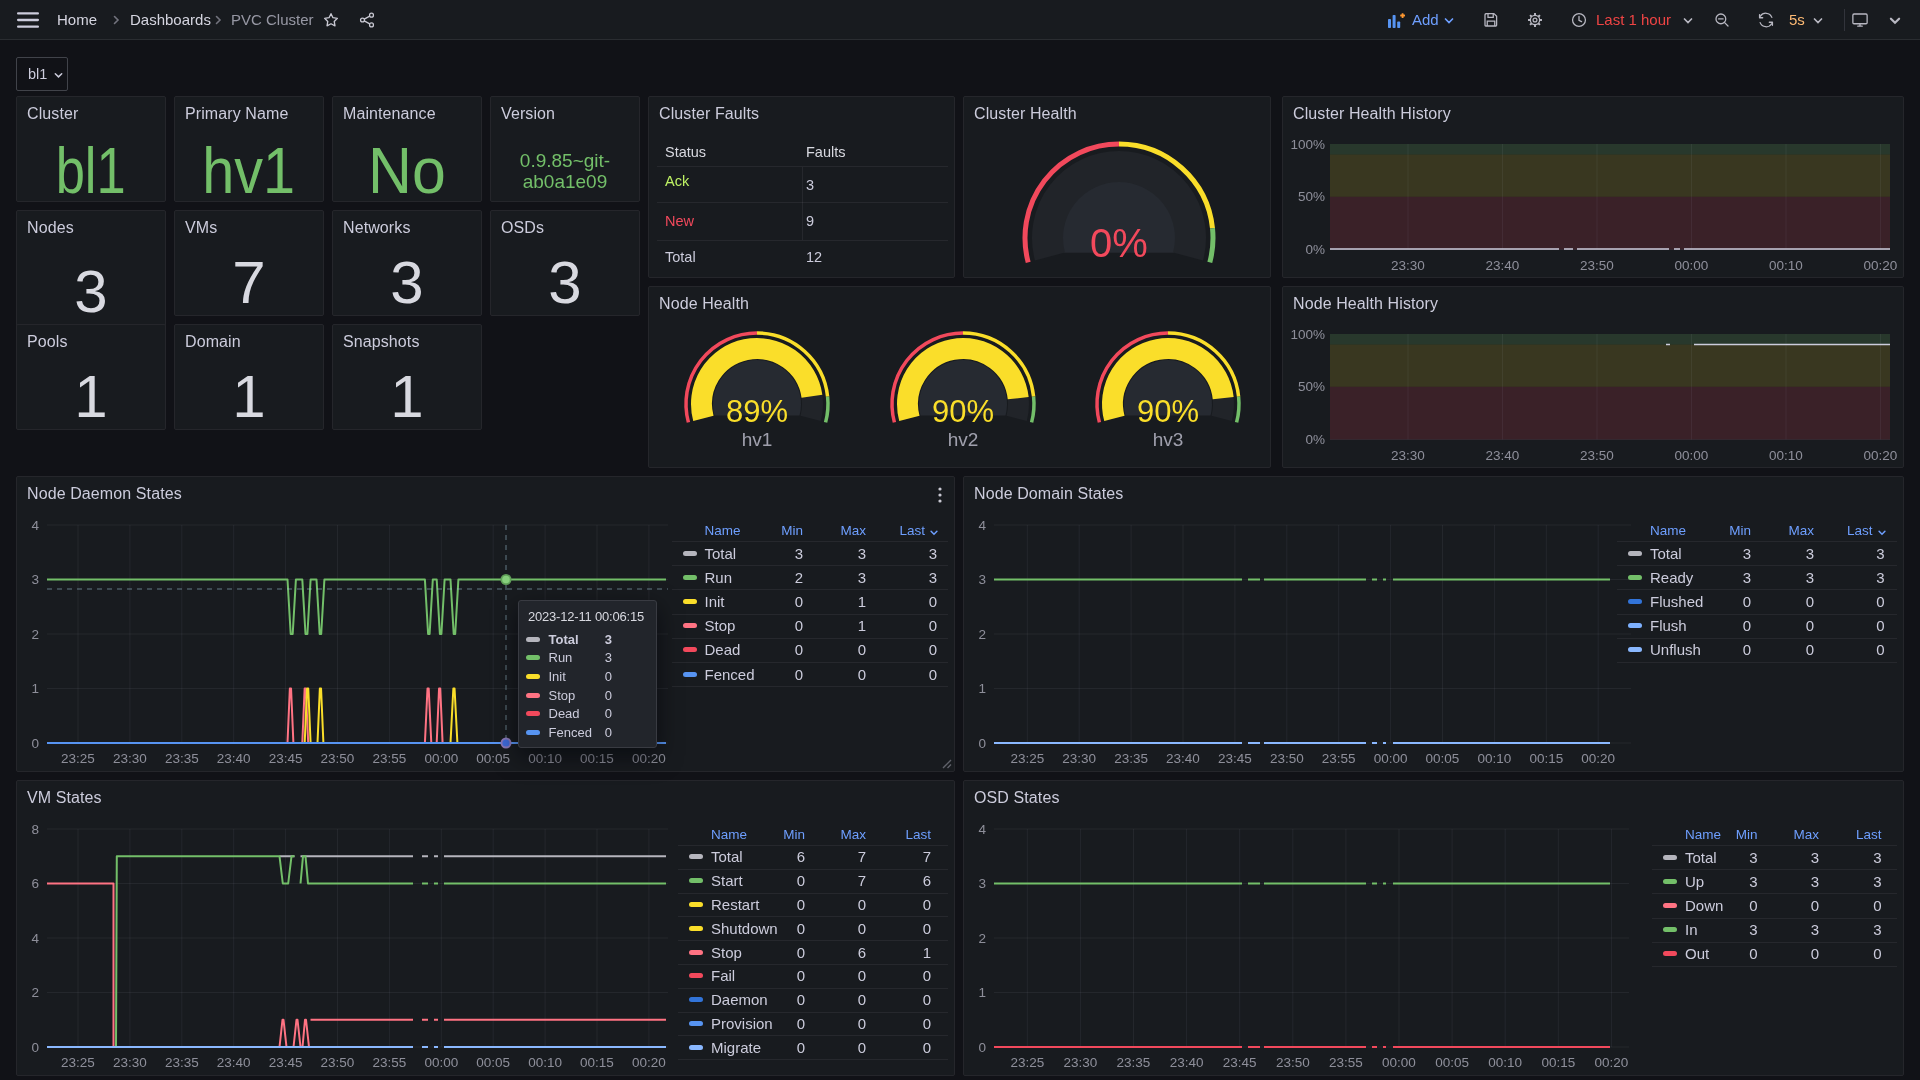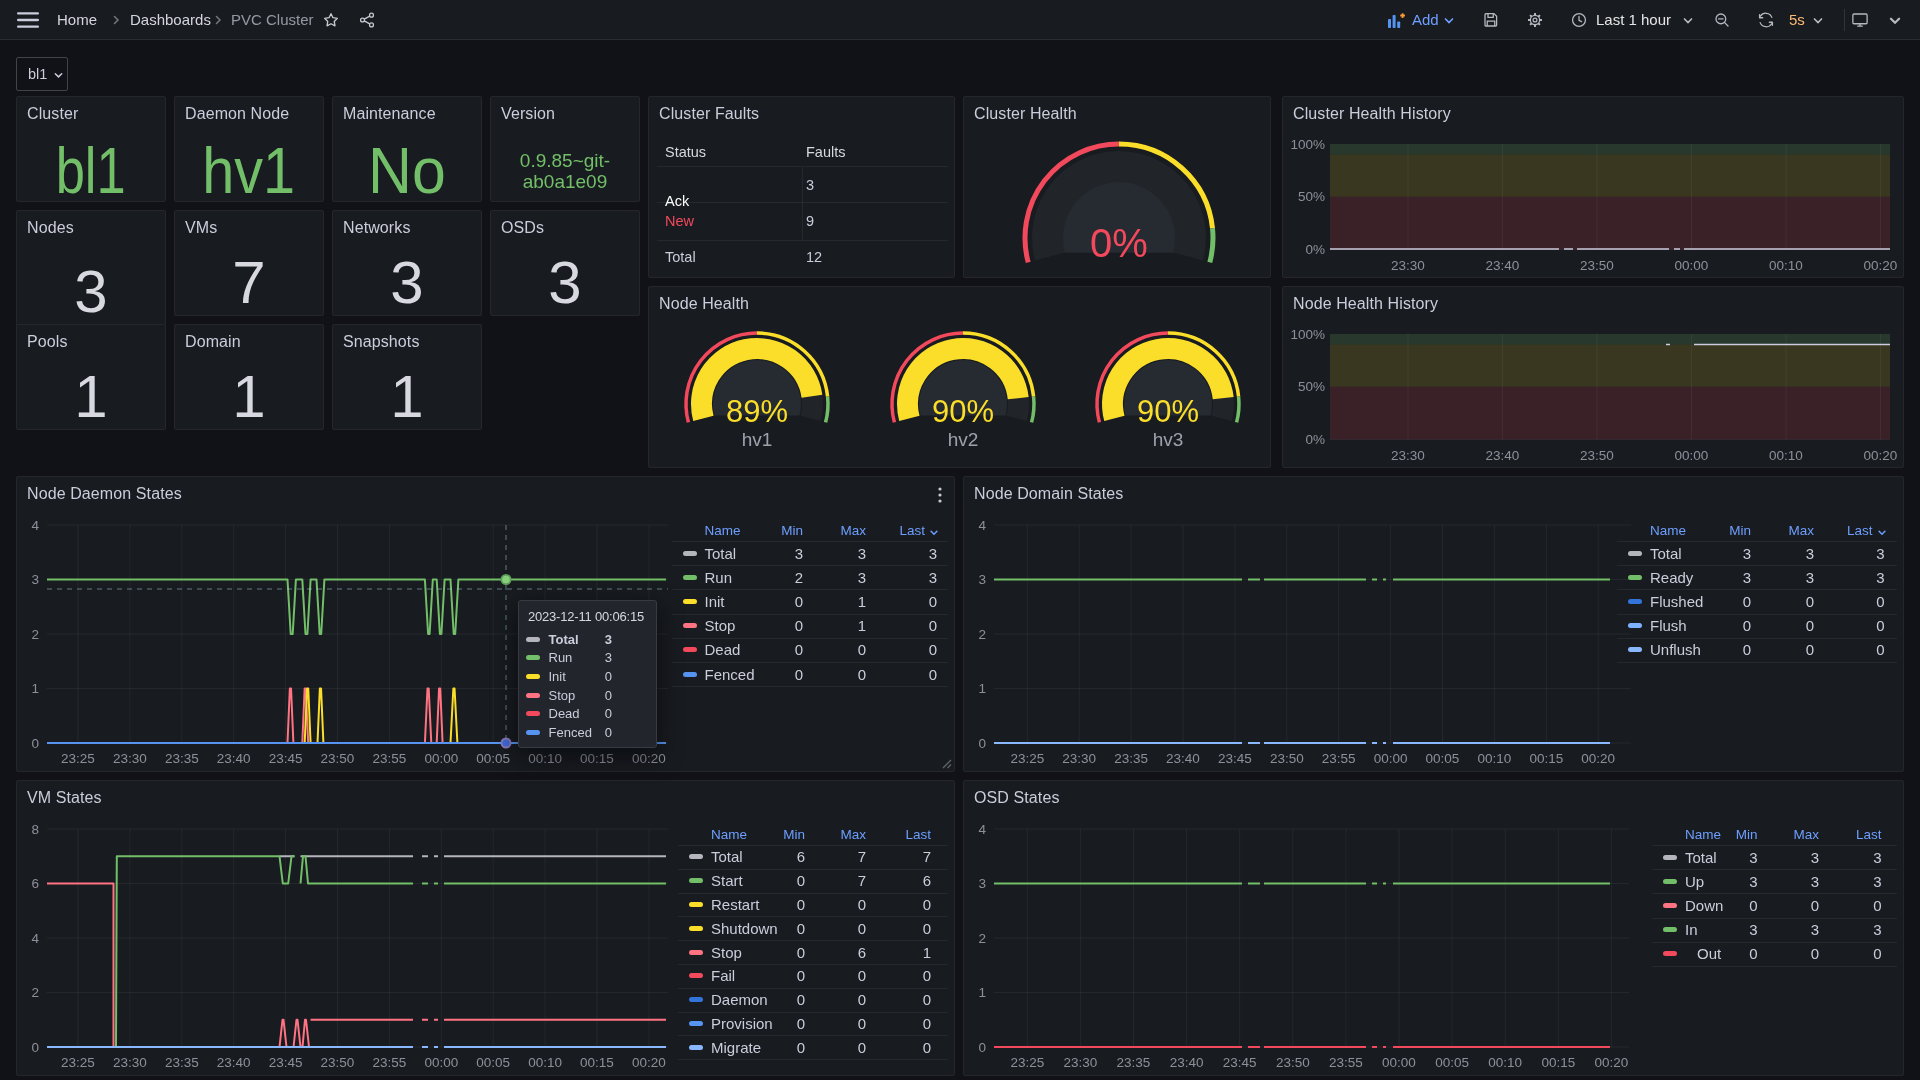--- a/index.html
+++ b/index.html
@@ -56,21 +56,21 @@
   </svg>
   <svg class="abs" style="left:1526px;top:11px" width="18" height="18" viewBox="0 0 24 24">
       <circle cx="12" cy="12" r="6.2" fill="none" stroke="#b8b8c2" stroke-width="1.7"></circle>
       <circle cx="12" cy="12" r="2.6" fill="none" stroke="#b8b8c2" stroke-width="1.6"></circle>
       <path d="M18.20 12.00 L21.30 12.00 M16.38 7.62 L18.58 5.42 M12.00 5.80 L12.00 2.70 M7.62 7.62 L5.42 5.42 M5.80 12.00 L2.70 12.00 M7.62 16.38 L5.42 18.58 M12.00 18.20 L12.00 21.30 M16.38 16.38 L18.58 18.58" stroke="#b8b8c2" stroke-width="2.6" fill="none"></path>
     </svg>
   <svg class="abs" style="left:1570px;top:11px" width="18" height="18" viewBox="0 0 24 24">
     <circle cx="12" cy="12" r="8.6" fill="none" stroke="#b8b8c2" stroke-width="1.7"></circle>
       <path d="M12 7.2 V12.4 L15.4 14.2" fill="none" stroke="#b8b8c2" stroke-width="1.7" stroke-linecap="round"></path>
   </svg>
-  <span class="abs" style="left:1596px;top:11px;font-size:15px;color:#e5e5e5;">Last 1 hour</span>
+  <span class="abs" style="left:1596px;top:11px;font-size:15px;color:#ef4444;">Last 1 hour</span>
   <svg class="abs" style="left:1682px;top:15px" width="12" height="12" viewBox="0 0 12 12">
       <path d="M2.5 4 L6 7.5 L9.5 4" stroke="#b8b8c2" stroke-width="1.7" fill="none" stroke-linecap="round"></path>
     </svg>
   <svg class="abs" style="left:1713px;top:11px" width="18" height="18" viewBox="0 0 24 24">
     <circle cx="10.5" cy="10.5" r="6.5" fill="none" stroke="#b8b8c2" stroke-width="1.7"></circle>
       <path d="M15.5 15.5 L20 20 M7.5 10.5 h6" stroke="#b8b8c2" stroke-width="1.7" stroke-linecap="round"></path>
   </svg>
   <svg class="abs" style="left:1757px;top:11px" width="18" height="18" viewBox="0 0 24 24">
     <path d="M19.8 8.5 A8.6 8.6 0 0 0 4.5 7.0 M3.4 9.0 v-4 M3.4 9.0 h4.2 M4.2 15.5 a8.6 8.6 0 0 0 15.3 1.5 M20.6 15 v4 M20.6 15 h-4.2" fill="none" stroke="#b8b8c2" stroke-width="1.7" stroke-linecap="round" stroke-linejoin="round"></path>
   </svg>
@@ -95,21 +95,21 @@
     </svg>
 </div>
 
 <div class="panel" style="left:16px;top:96px;width:150px;height:106px;">
   <div class="ptitle">Cluster</div>
     <div class="abs" style="left:0;top:0;width:100%;height:100%;display:flex;align-items:center;justify-content:center;padding-top:44px;font-size:64px;font-weight:500;color:#73bf69;">
       <span style="display:inline-block;transform:scaleX(0.82);">bl1</span>
     </div>
 </div>
 <div class="panel" style="left:174px;top:96px;width:150px;height:106px;">
-  <div class="ptitle">Daemon Node</div>
+  <div class="ptitle">Primary Name</div>
     <div class="abs" style="left:0;top:0;width:100%;height:100%;display:flex;align-items:center;justify-content:center;padding-top:44px;font-size:64px;font-weight:500;color:#73bf69;">
       <span style="display:inline-block;transform:scaleX(0.9);">hv1</span>
     </div>
 </div>
 <div class="panel" style="left:332px;top:96px;width:150px;height:106px;">
   <div class="ptitle">Maintenance</div>
     <div class="abs" style="left:0;top:0;width:100%;height:100%;display:flex;align-items:center;justify-content:center;padding-top:44px;font-size:64px;font-weight:500;color:#73bf69;">
       <span style="display:inline-block;transform:scaleX(0.95);">No</span>
     </div>
 </div>
@@ -157,21 +157,21 @@
   <div class="ptitle">Snapshots</div>
     <div class="abs" style="left:0;top:0;width:100%;height:100%;display:flex;align-items:center;justify-content:center;padding-top:38px;font-size:60px;font-weight:500;color:#d8d9e0;">
       <span style="display:inline-block;">1</span>
     </div>
 </div>
 <div class="panel" style="left:648px;top:96px;width:307px;height:182px;">
   <div class="ptitle">Cluster Faults</div>
   <span class="abs" style="left:16px;top:47px;font-size:14.5px;font-weight:500;color:#d8d9e0;">Status</span>
   <span class="abs" style="left:157px;top:47px;font-size:14.5px;font-weight:500;color:#d8d9e0;">Faults</span>
   <div class="sep" style="left:8px;top:69px;width:291px;"></div>
-  <span class="abs" style="left:16px;top:96px;font-size:14.5px;color:#ffffff;">Ack</span>
+  <span class="abs" style="left:16px;top:76px;font-size:14.5px;color:#bef264;">Ack</span>
   <span class="abs" style="left:157px;top:80px;font-size:14.5px;color:#ccccdc;">3</span>
   <div class="sep" style="left:8px;top:105px;width:291px;"></div>
   <span class="abs" style="left:16px;top:116px;font-size:14.5px;color:#f2495c;">New</span>
   <span class="abs" style="left:157px;top:116px;font-size:14.5px;color:#ccccdc;">9</span>
   <div class="sep" style="left:8px;top:143px;width:291px;"></div>
   <span class="abs" style="left:16px;top:152px;font-size:14.5px;color:#ccccdc;">Total</span>
   <span class="abs" style="left:157px;top:152px;font-size:14.5px;color:#ccccdc;">12</span>
   <div class="abs" style="left:153px;top:70px;width:1px;height:73px;background:rgba(204,204,220,0.08);"></div>
 </div>
 <div class="panel" style="left:963px;top:96px;width:308px;height:182px;">
@@ -652,17 +652,17 @@
     <span class="lg" style="right:84px;top:116.0px;">0</span>
     <span class="lg" style="right:21.5px;top:116.0px;">0</span>
     <div class="sep" style="left:688px;top:136.6px;width:245px;"></div>
     <div class="sw" style="left:699px;top:146.2px;background:#73bf69;"></div>
     <span class="lg" style="left:721px;top:140.2px;">In</span>
     <span class="lg" style="right:145.5px;top:140.2px;">3</span>
     <span class="lg" style="right:84px;top:140.2px;">3</span>
     <span class="lg" style="right:21.5px;top:140.2px;">3</span>
     <div class="sep" style="left:688px;top:160.8px;width:245px;"></div>
     <div class="sw" style="left:699px;top:170.4px;background:#f2495c;"></div>
-    <span class="lg" style="left:721px;top:164.4px;margin-left:12px;">Out</span>
+    <span class="lg" style="left:721px;top:164.4px;">Out</span>
     <span class="lg" style="right:145.5px;top:164.4px;">0</span>
     <span class="lg" style="right:84px;top:164.4px;">0</span>
     <span class="lg" style="right:21.5px;top:164.4px;">0</span>
     <div class="sep" style="left:688px;top:185.0px;width:245px;"></div>
 </div>
 </body></html>

